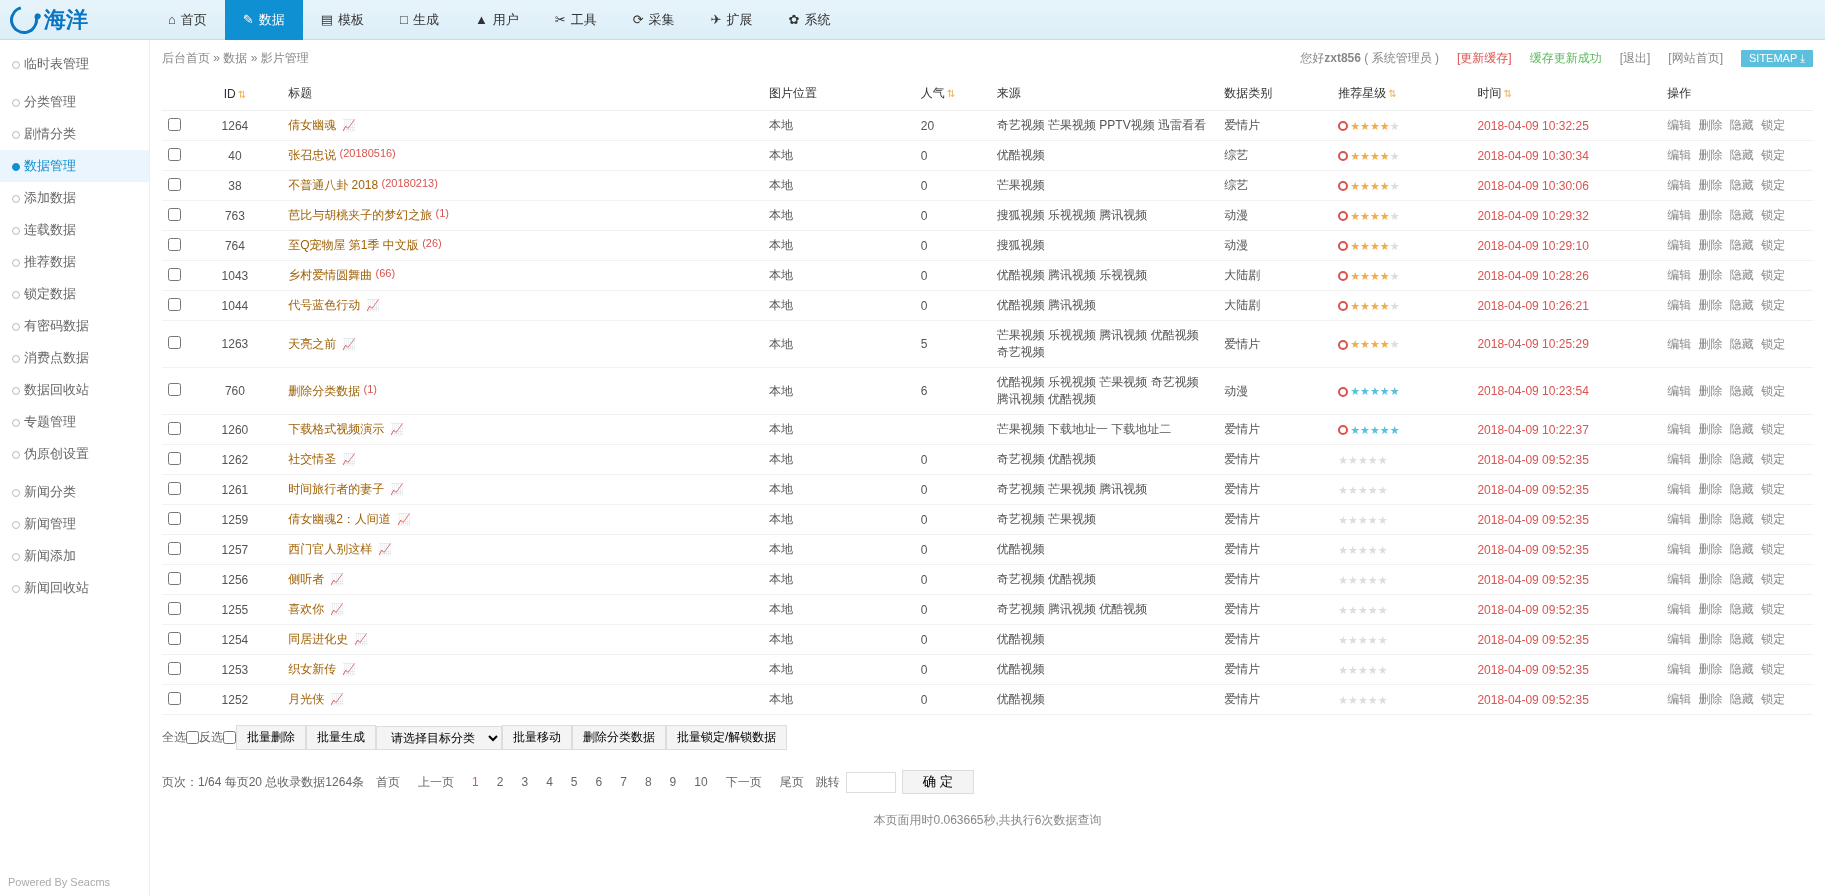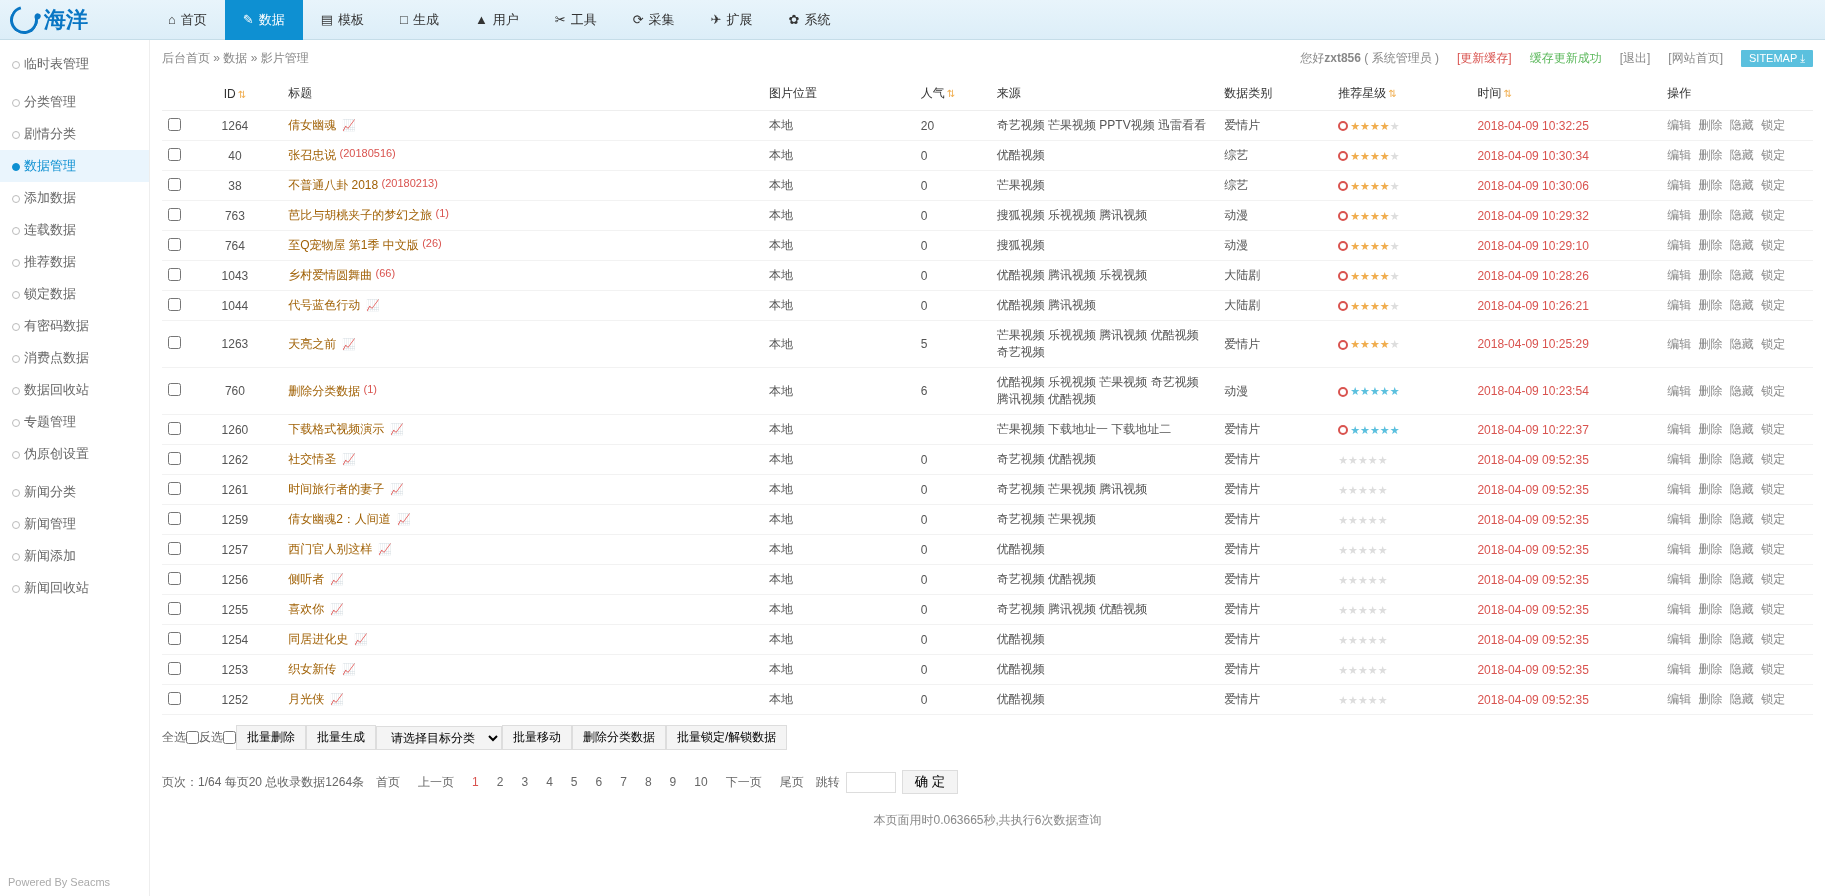--- a/index.html
+++ b/index.html
@@ -38,21 +38,21 @@
 .star-blue{color:#5bc0de;font-size:11px}
 .circle-o{display:inline-block;width:10px;height:10px;border:2px solid #d9534f;border-radius:50%;vertical-align:middle;margin-right:2px}
 .time-col{color:#d9534f}
 .op a{color:#888;text-decoration:none;margin-right:4px}
 .batch-row{padding:10px 0;display:flex;align-items:center;color:#666}
 .batch-row button,.batch-row select{padding:3px 10px;background:#f4f4f4;border:1px solid #ddd;cursor:pointer;font-size:12px}
 .pager{padding:10px 0;display:flex;gap:6px;align-items:center;color:#666;flex-wrap:wrap}
 .pager a{color:#666;text-decoration:none;padding:2px 6px}
 .pager a.cur{color:#d9534f}
 .pager input{width:50px;padding:2px;border:1px solid #ddd}
-.pager button{padding:2px 12px;background:#f4f4f4;border:1px solid #ddd;cursor:pointer}
+.pager button{padding:2px 20px;background:#f4f4f4;border:1px solid #ddd;cursor:pointer}
 .footer-stat{text-align:center;color:#888;padding:8px 0;font-size:12px}
 .powered{position:fixed;bottom:8px;left:8px;color:#aaa;font-size:11px}
 .col-id{width:70px;text-align:center;padding-right:12px}
 .col-chk{width:24px}
 .col-title{width:380px}
 .col-loc{width:120px}
 .col-pop{width:60px}
 .col-source{width:180px}
 .col-cat{width:90px}
 .col-star{width:110px}

